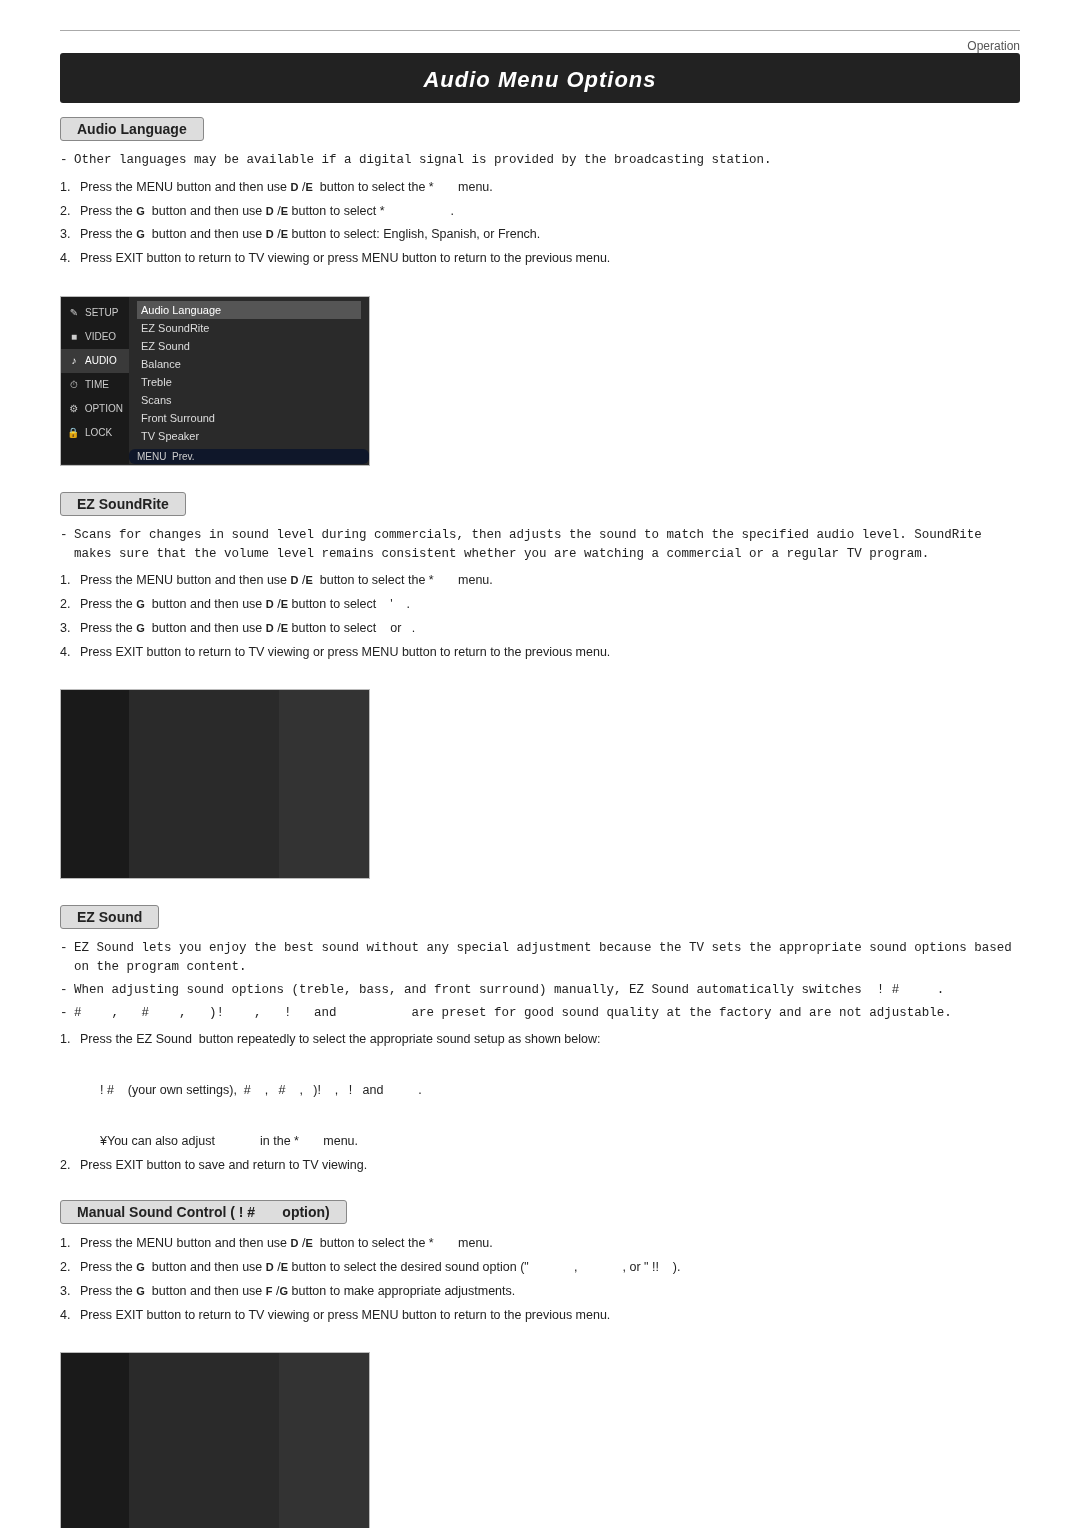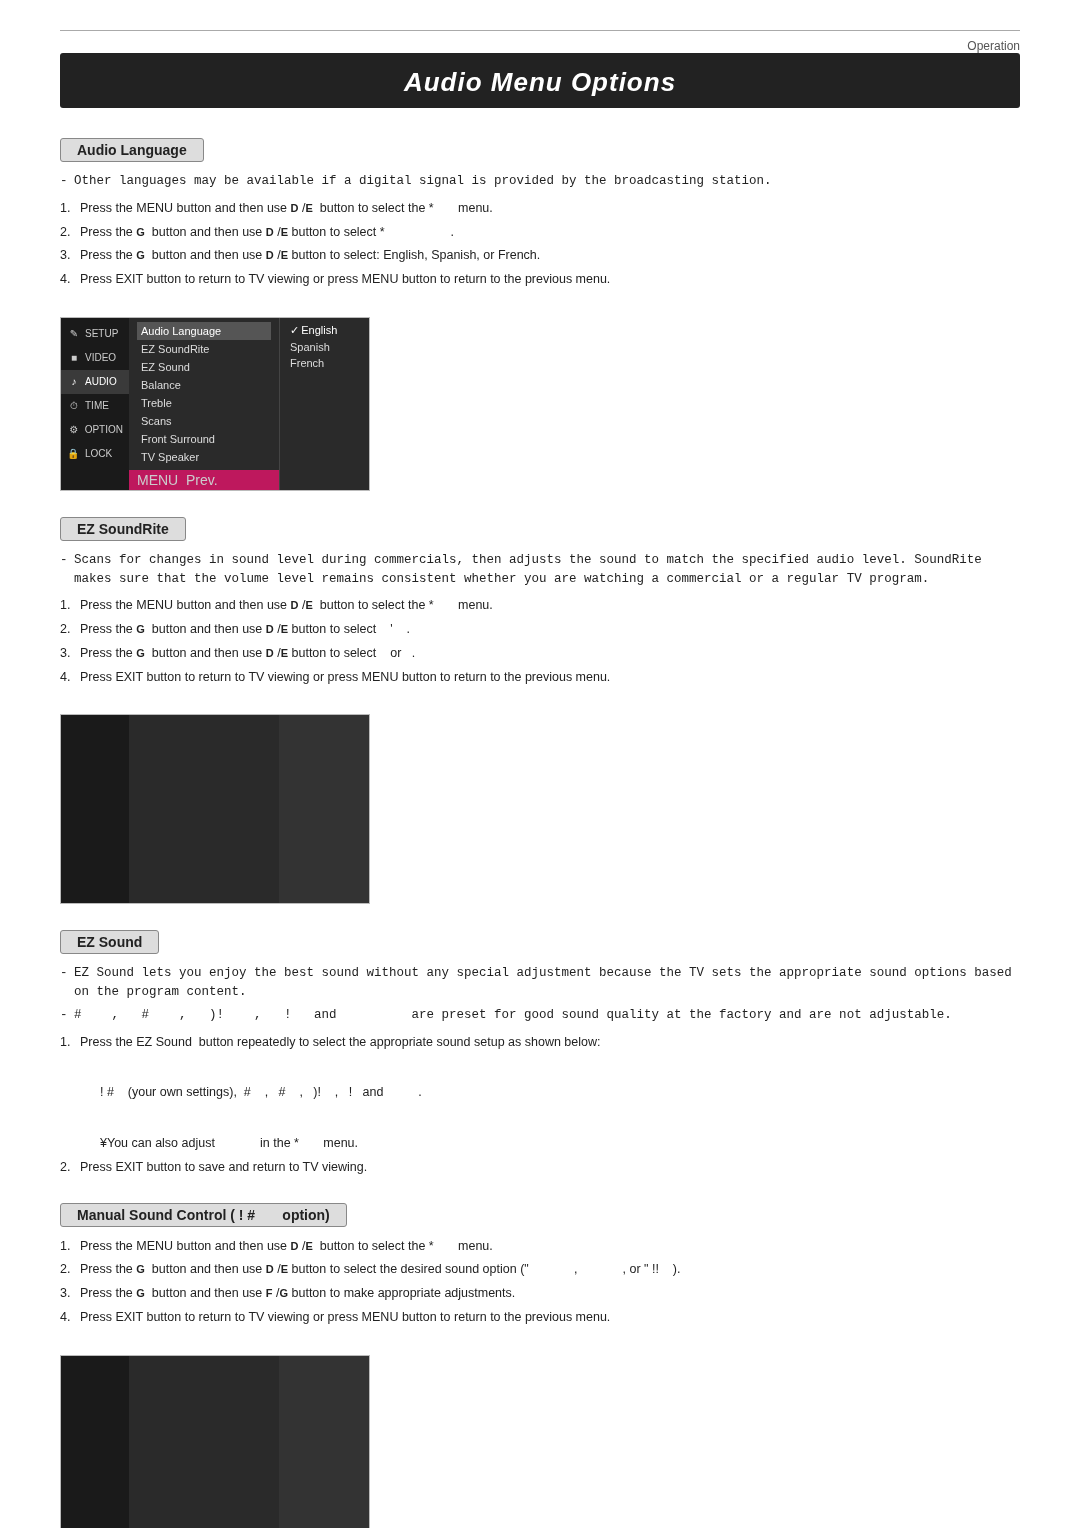--- a/index.html
+++ b/index.html
@@ -21,26 +21,26 @@
       margin-bottom: 8px;
     }
     .section-label-top {
       text-align: right;
       font-size: 12px;
       color: #555;
     }
     .page-title-box {
       background: #222;
       color: #fff;
-      font-size: 26px;
+      font-size: 22px;
       font-weight: bold;
       font-style: italic;
       text-align: center;
       padding: 14px 0 10px 0;
-      margin-bottom: 26px;
+      margin-bottom: 10px;
       border-radius: 3px;
       letter-spacing: 1px;
     }
     .section-header {
       display: inline-block;
       background: #ddd;
       border: 1.5px solid #888;
       border-radius: 3px;
       padding: 3px 16px;
       font-size: 14px;
@@ -127,26 +127,27 @@
       color: #ddd;
     }
     .menu-sub-item.active {
       color: #fff;
     }
     .menu-sub-item .checkmark {
       color: #fff;
       margin-right: 2px;
     }
     .menu-bottom-bar {
-      background: #be185d;
-      font-size: 14px;
+      background: #0f172a;
+      font-size: 10px;
       color: #ccc;
       padding: 2px 8px;
       display: flex;
       gap: 8px;
+      border-radius: 6px;
     }
     .bullet-list {
       list-style: none;
       padding: 0;
       margin: 0 0 8px 0;
       font-family: Liberation Mono, monospace;
     }
     .bullet-list li {
       position: relative;
       padding-left: 14px;
@@ -277,25 +278,20 @@
                 <div class="menu-main-item">Balance</div>
                 <div class="menu-main-item">Treble</div>
                 <div class="menu-main-item">Scans</div>
                 <div class="menu-main-item">Front Surround</div>
                 <div class="menu-main-item">TV Speaker</div>
               </div>
               <div class="menu-bottom-bar">
                 <span>MENU&nbsp; Prev.</span>
               </div>
             </div>
-            <div class="menu-sub">
-              <div class="menu-sub-item active"><span class="checkmark">✓</span>English</div>
-              <div class="menu-sub-item">Spanish</div>
-              <div class="menu-sub-item">French</div>
-            </div>
           </div>
         </div>
       </div>
     </div>
   </div>
 
   <div class="section-block">
     <div class="two-col">
       <div class="main-col">
         <div class="section-header">EZ SoundRite</div>
@@ -316,20 +312,21 @@
           <div class="blank-sub"></div>
         </div>
       </div>
     </div>
   </div>
 
   <div class="section-block">
     <div class="section-header">EZ Sound</div>
     <ul class="bullet-list">
       <li>EZ Sound lets you enjoy the best sound without any special adjustment because the TV sets the appropriate sound options based on the program content.</li>
+      <li>When adjusting sound options (treble, bass, and front surround) manually, EZ Sound automatically switches &nbsp;! #&nbsp;&nbsp;&nbsp;&nbsp; .</li>
       <li>#&nbsp;&nbsp;&nbsp; ,&nbsp;&nbsp; #&nbsp;&nbsp;&nbsp; ,&nbsp;&nbsp; )!&nbsp;&nbsp;&nbsp; ,&nbsp;&nbsp; !&nbsp;&nbsp; and&nbsp;&nbsp;&nbsp;&nbsp;&nbsp;&nbsp;&nbsp;&nbsp;&nbsp; are preset for good sound quality at the factory and are not adjustable.</li>
     </ul>
     <ol class="numbered-list">
       <li>
         <span class="num">1.</span> Press the EZ Sound &nbsp;button repeatedly to select the appropriate sound setup as shown below:<br>
         <span class="indent" style="display:block; padding-left:20px;">! #&nbsp;&nbsp;&nbsp; (your own settings),&nbsp; #&nbsp;&nbsp;&nbsp; ,&nbsp;&nbsp; #&nbsp;&nbsp;&nbsp; ,&nbsp;&nbsp; )!&nbsp;&nbsp;&nbsp; ,&nbsp;&nbsp; !&nbsp;&nbsp; and&nbsp;&nbsp;&nbsp;&nbsp;&nbsp;&nbsp;&nbsp;&nbsp;&nbsp; .</span>
         <span class="indent" style="display:block; padding-left:20px;">¥You can also adjust&nbsp;&nbsp;&nbsp;&nbsp;&nbsp;&nbsp;&nbsp;&nbsp;&nbsp;&nbsp;&nbsp;&nbsp; in the *&nbsp;&nbsp;&nbsp;&nbsp;&nbsp;&nbsp; menu.</span>
       </li>
       <li><span class="num">2.</span> Press EXIT button to save and return to TV viewing.</li>
     </ol>

